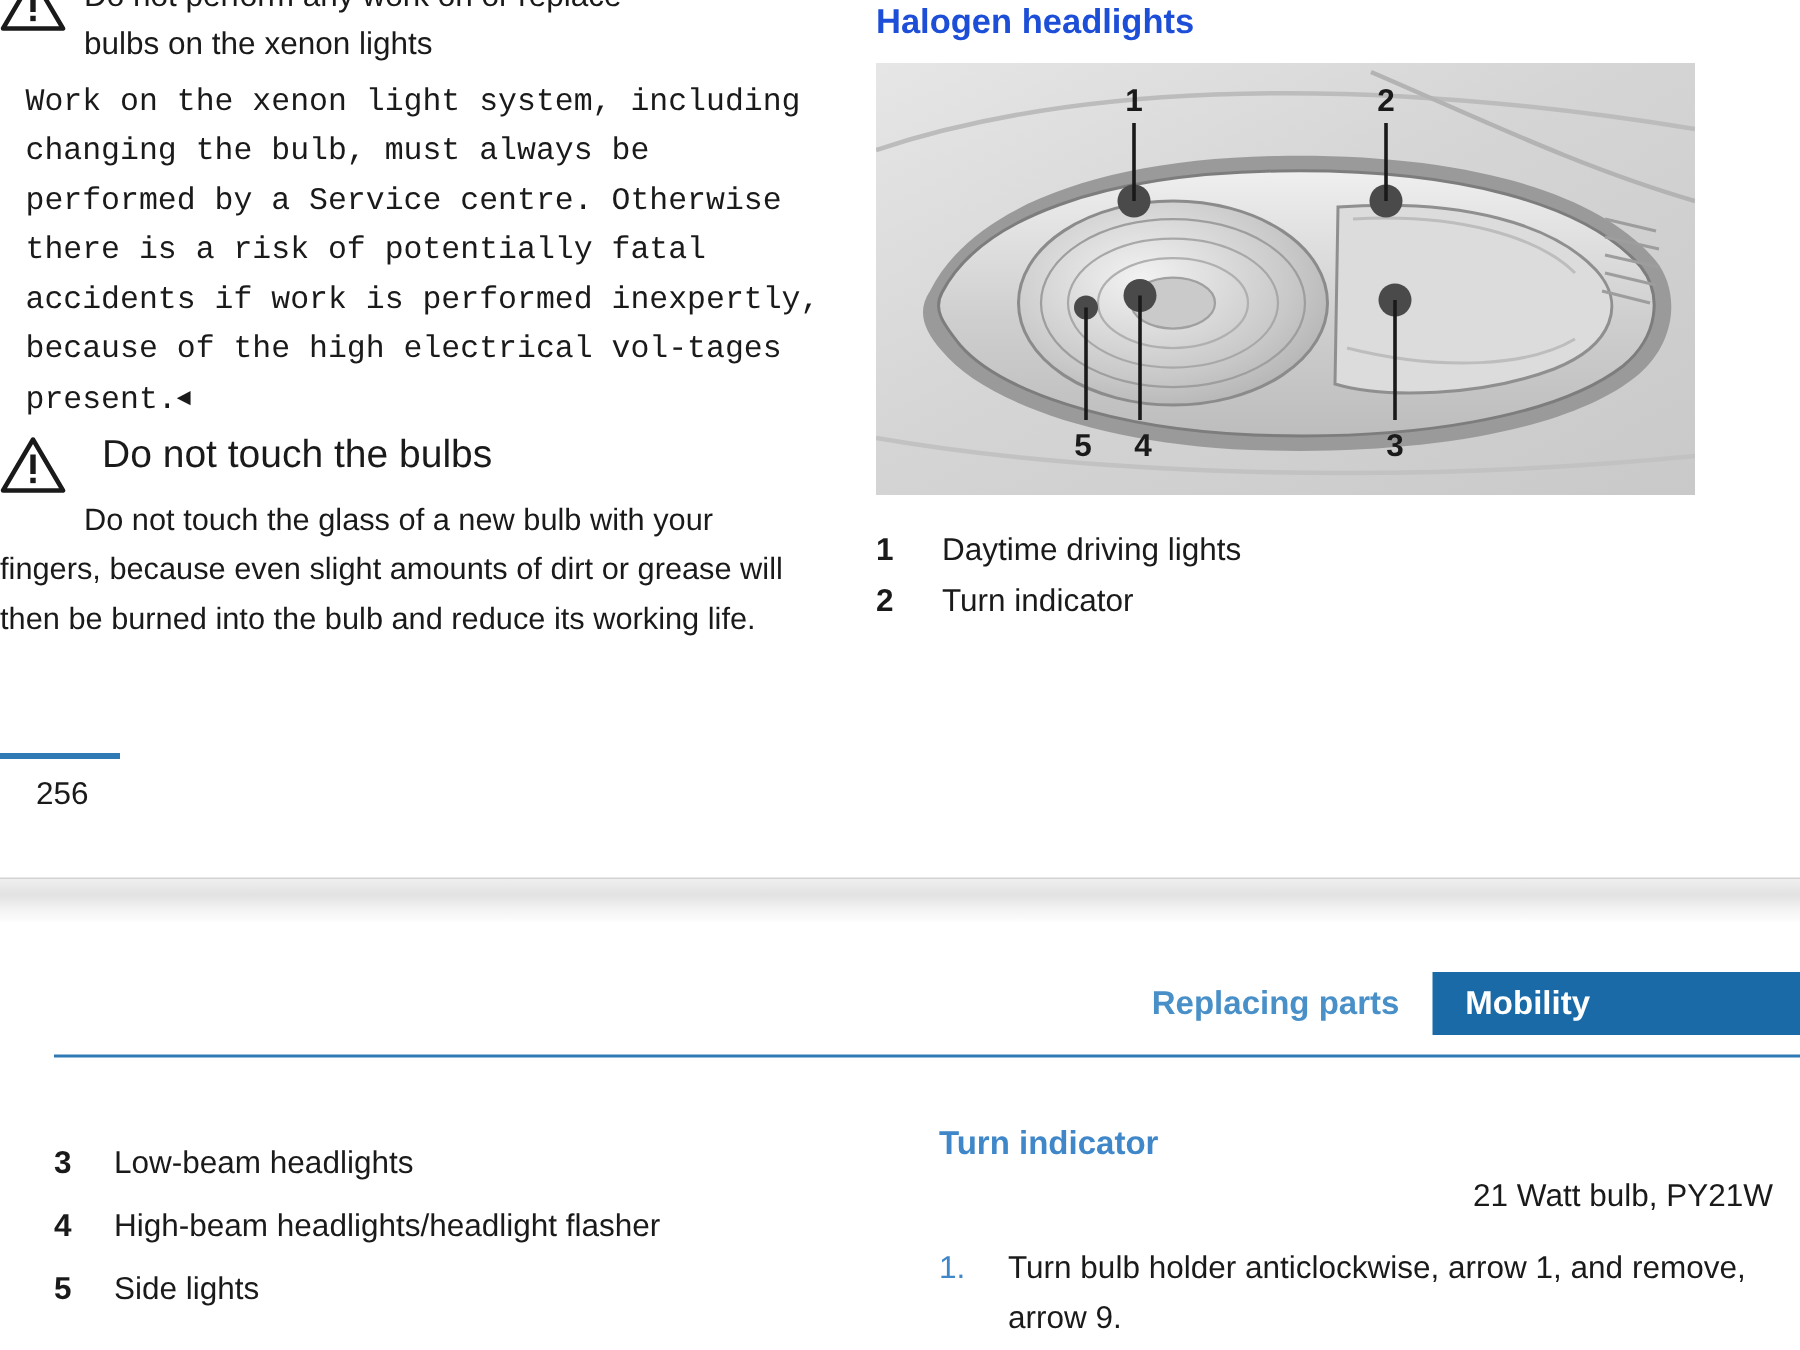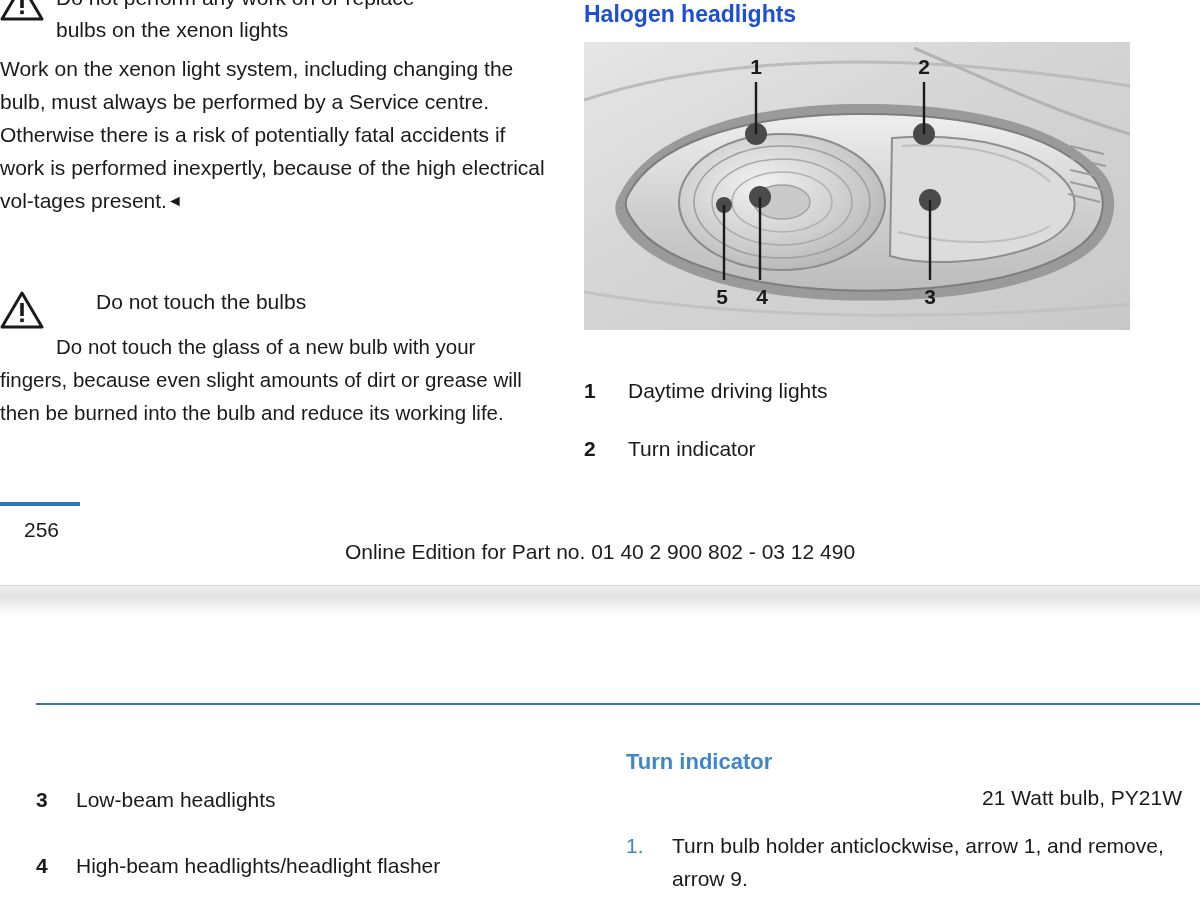--- a/index.html
+++ b/index.html
@@ -60,35 +60,36 @@
     left: 0; top: -18px;
     width: 548px;
   }
   .warn1 .warn-icon { top: 0; }
   .warn1 .warn-head {
     margin-left: 56px;
     font-size: 21px;
     line-height: 32px;
   }
   .warn1 .warn-body {
-    margin-left: 0;
+    margin-left: 17px;
     margin-top: 6px;
     font-size: 21px;
     line-height: 33px;
+    font-family: Liberation Mono, monospace;
   }
 
   .warn2 {
     position: absolute;
     left: 0; top: 272px;
     width: 548px;
   }
   .warn2 .warn-icon { top: 18px; }
   .warn2 .warn-head {
-    margin-left: 96px;
-    font-size: 21px;
+    margin-left: 68px;
+    font-size: 26px;
     line-height: 32px;
     padding-top: 14px;
   }
   .warn2 .warn-body {
     margin-left: 0;
     margin-top: 12px;
     font-size: 20.5px;
     line-height: 33px;
   }
   .warn2 .warn-body .indent { display: inline-block; width: 56px; }
@@ -122,21 +123,21 @@
     display: flex;
     align-items: baseline;
     font-size: 21px;
     line-height: 34px;
   }
   .legend-num {
     width: 44px;
     font-weight: bold;
     flex: none;
   }
-  .legend-txt { flex: 1; margin-top: 24px; }
+  .legend-txt { flex: 1; }
 
   
   .rule-top {
     position: absolute;
     left: 0; top: 502px;
     width: 80px;
     height: 4px;
     background: #2f7ab5;
   }
   .page-num {
@@ -365,27 +366,30 @@
         </div>
         <div class="legend-row">
           <span class="legend-num">2</span>
           <span class="legend-txt">Turn indicator</span>
         </div>
       </div>
     </div>
 
     <div class="rule-top"></div>
     <div class="page-num">256</div>
-    <div class="online-edition">Online Edition for Part no. 01 40 2 900 802 - 03 12 490</div>
   </div>
 
   <div class="page-gap"></div>
 
   <div class="page-bottom">
 
+    <div class="tabs">
+      <div class="tab tab-inactive">Replacing parts</div>
+      <div class="tab tab-active">Mobility</div>
+    </div>
     <div class="header-rule"></div>
 
     <div class="bot-left">
       <div class="legend-row">
         <span class="legend-num">3</span>
         <span class="legend-txt">Low-beam headlights</span>
       </div>
       <div class="legend-row">
         <span class="legend-num">4</span>
         <span class="legend-txt">High-beam headlights/headlight flasher</span>

